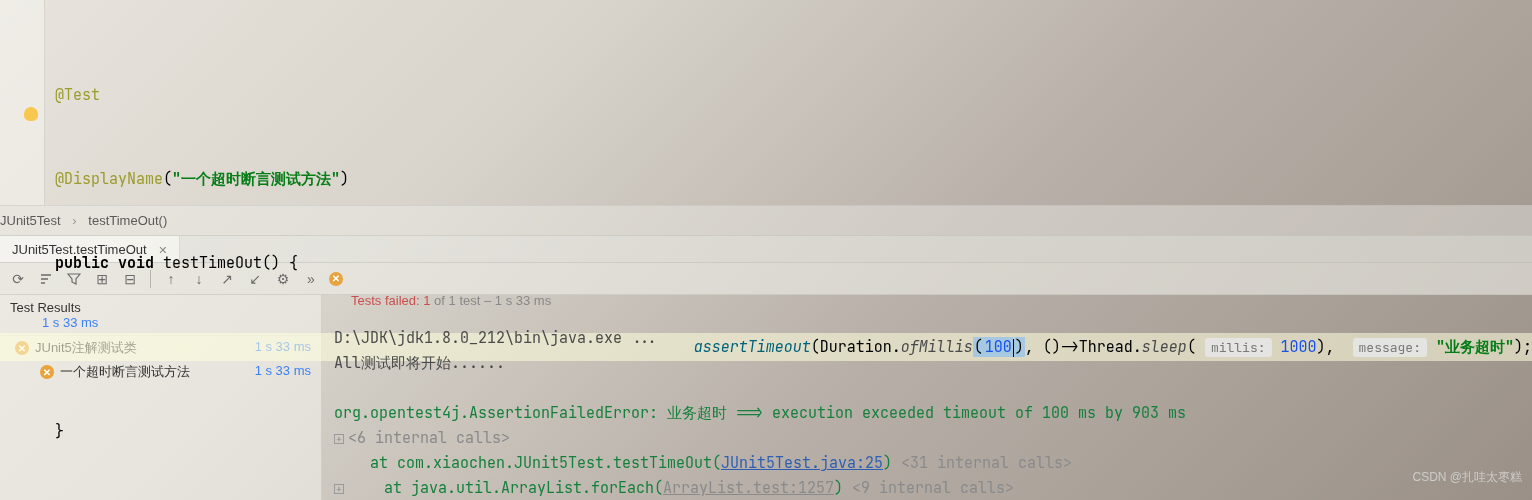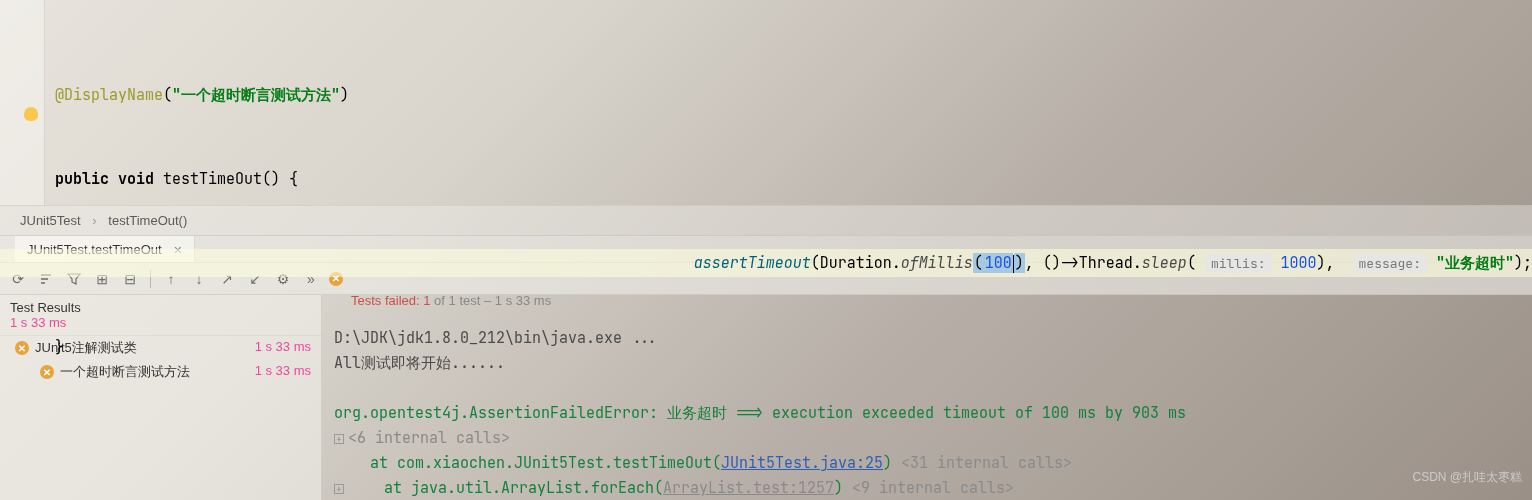--- a/index.html
+++ b/index.html
@@ -71,35 +71,33 @@
 .caret {
   display: inline-block;
   width: 1px;
   height: 18px;
   background: #000;
   vertical-align: middle;
 }
 .breadcrumb {
   height: 30px;
   line-height: 30px;
-  padding-left: 20px;
   font-size: 13px;
   color: #5a5a5a;
   background: rgba(240,240,235,0.4);
   border-top: 1px solid rgba(180,180,170,0.3);
 }
 .breadcrumb .sep { margin: 0 8px; color: #999; }
 .run-tab {
   height: 28px;
   background: rgba(235,235,230,0.6);
   border-top: 1px solid rgba(180,180,170,0.4);
   border-bottom: 1px solid rgba(180,180,170,0.4);
   display: flex;
   align-items: center;
-  padding-left: 15px;
 }
 .run-tab-label {
   padding: 0 12px;
   height: 100%;
   line-height: 28px;
   background: rgba(250,250,245,0.7);
   border-right: 1px solid rgba(180,180,170,0.4);
   font-size: 13px;
   color: #333;
 }
@@ -163,21 +161,21 @@
   flex-direction: column;
 }
 .tree-item {
   display: flex;
   justify-content: space-between;
   padding: 3px 10px 3px 15px;
   color: #333;
 }
 .tree-item.l2 { padding-left: 40px; }
 .tree-item .name { display: flex; align-items: center; gap: 6px; }
-.time-col { color: #ec4899; }
+.time-col { color: #3b82f6; margin-left: 32px; }
 .console {
   flex: 1;
   padding: 6px 12px;
   font-family: "JetBrains Mono", Consolas, monospace;
   font-size: 15px;
   line-height: 25px;
   color: #4a4a4a;
   position: relative;
   overflow: hidden;
   white-space: pre;
@@ -210,20 +208,21 @@
 }
 </style>
 </head>
 <body>
 
 <div class="editor-area">
   <div class="gutter">
     <div class="bulb"></div>
   </div>
   <div class="code">
+    <span class="line"><span class="anno">@Test</span></span>
     <span class="line"><span class="anno">@DisplayName</span>(<span class="str">"一个超时断言测试方法"</span>)</span>
     <span class="line"><span class="kw">public</span> <span class="kw">void</span> <span>testTimeOut</span>() {</span>
     <span class="line hl-line">    <span class="mtd">assertTimeout</span>(Duration.<span class="smtd">ofMillis</span><span class="sel">(</span><span class="num sel">100</span><span class="caret"></span><span class="sel">)</span>, <span>()-&gt;Thread.</span><span class="smtd">sleep</span>( <span class="param-hint">millis:</span> <span class="num">1000</span>),  <span class="param-hint">message:</span> <span class="str">"业务超时"</span>);</span>
     <span class="line">}</span>
   </div>
 </div>
 
 <div class="breadcrumb">
   <span>JUnit5Test</span>
   <span class="sep">›</span>

